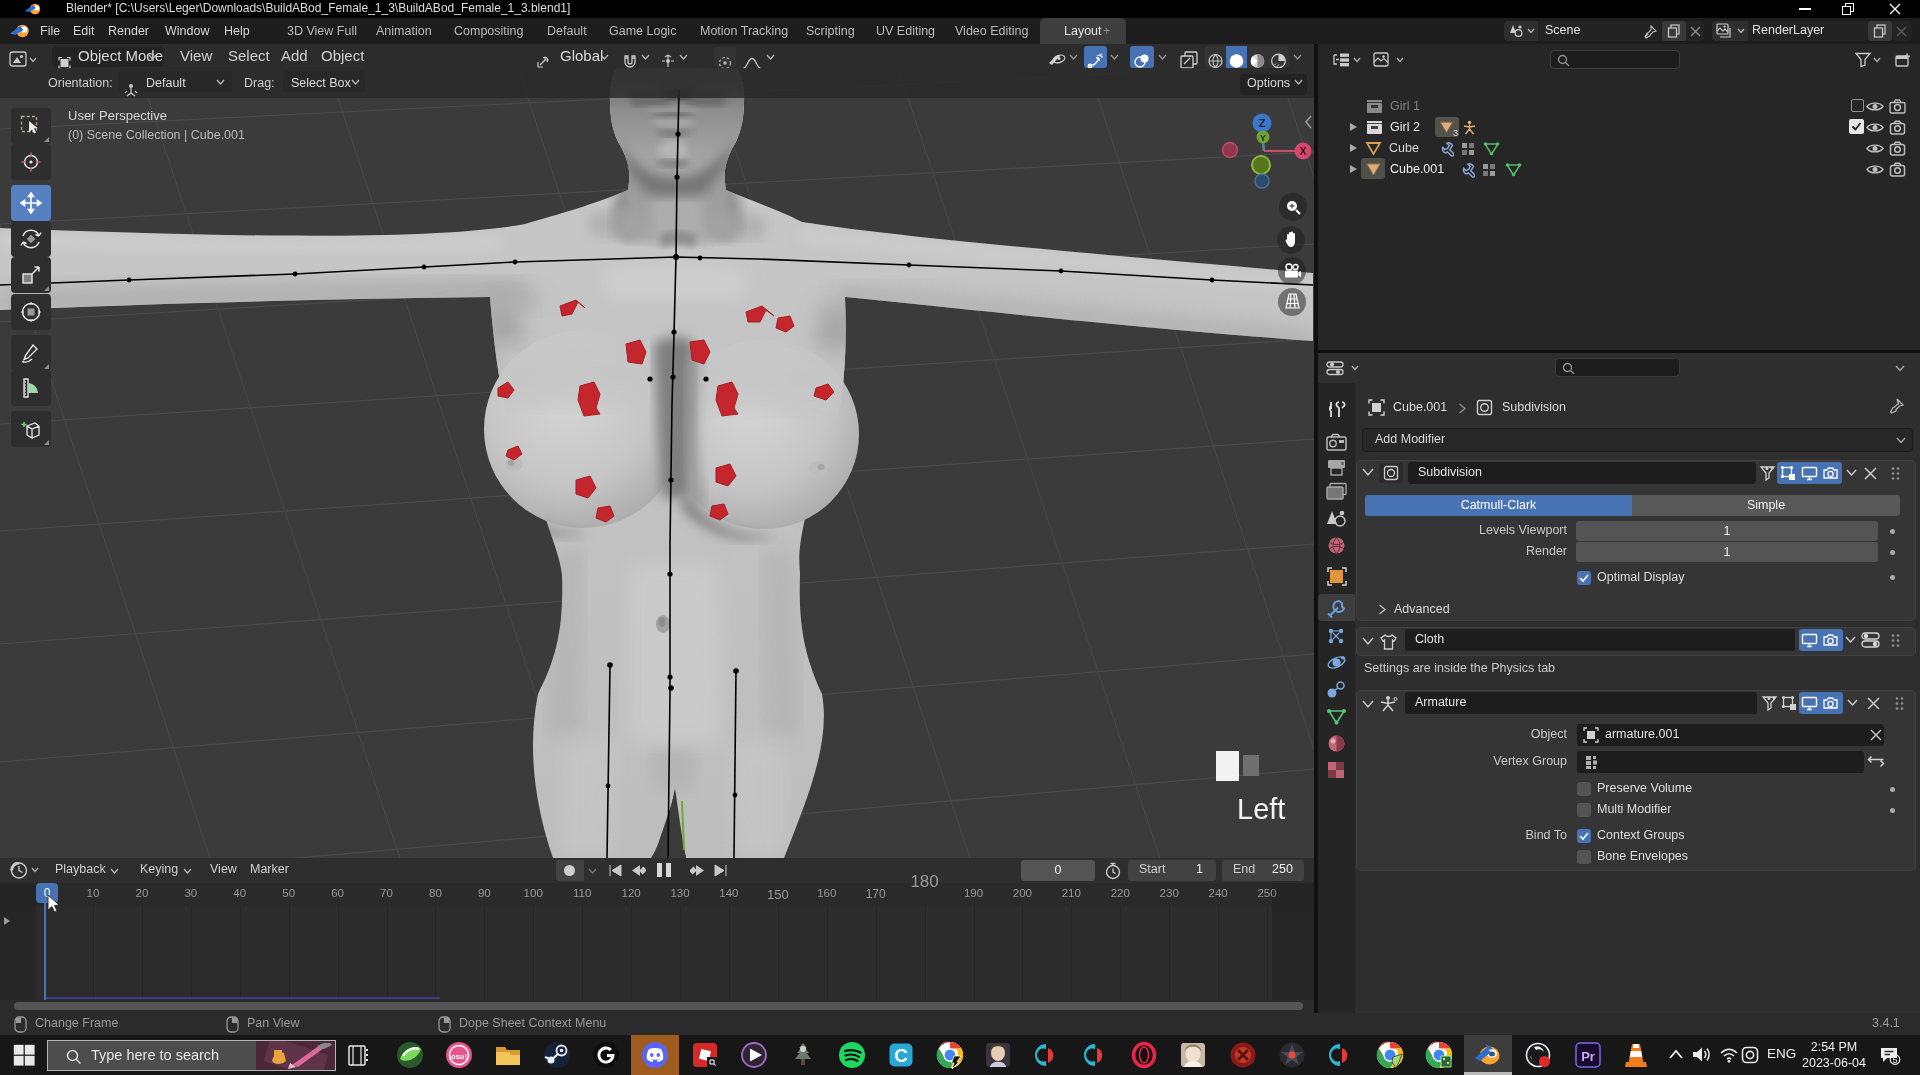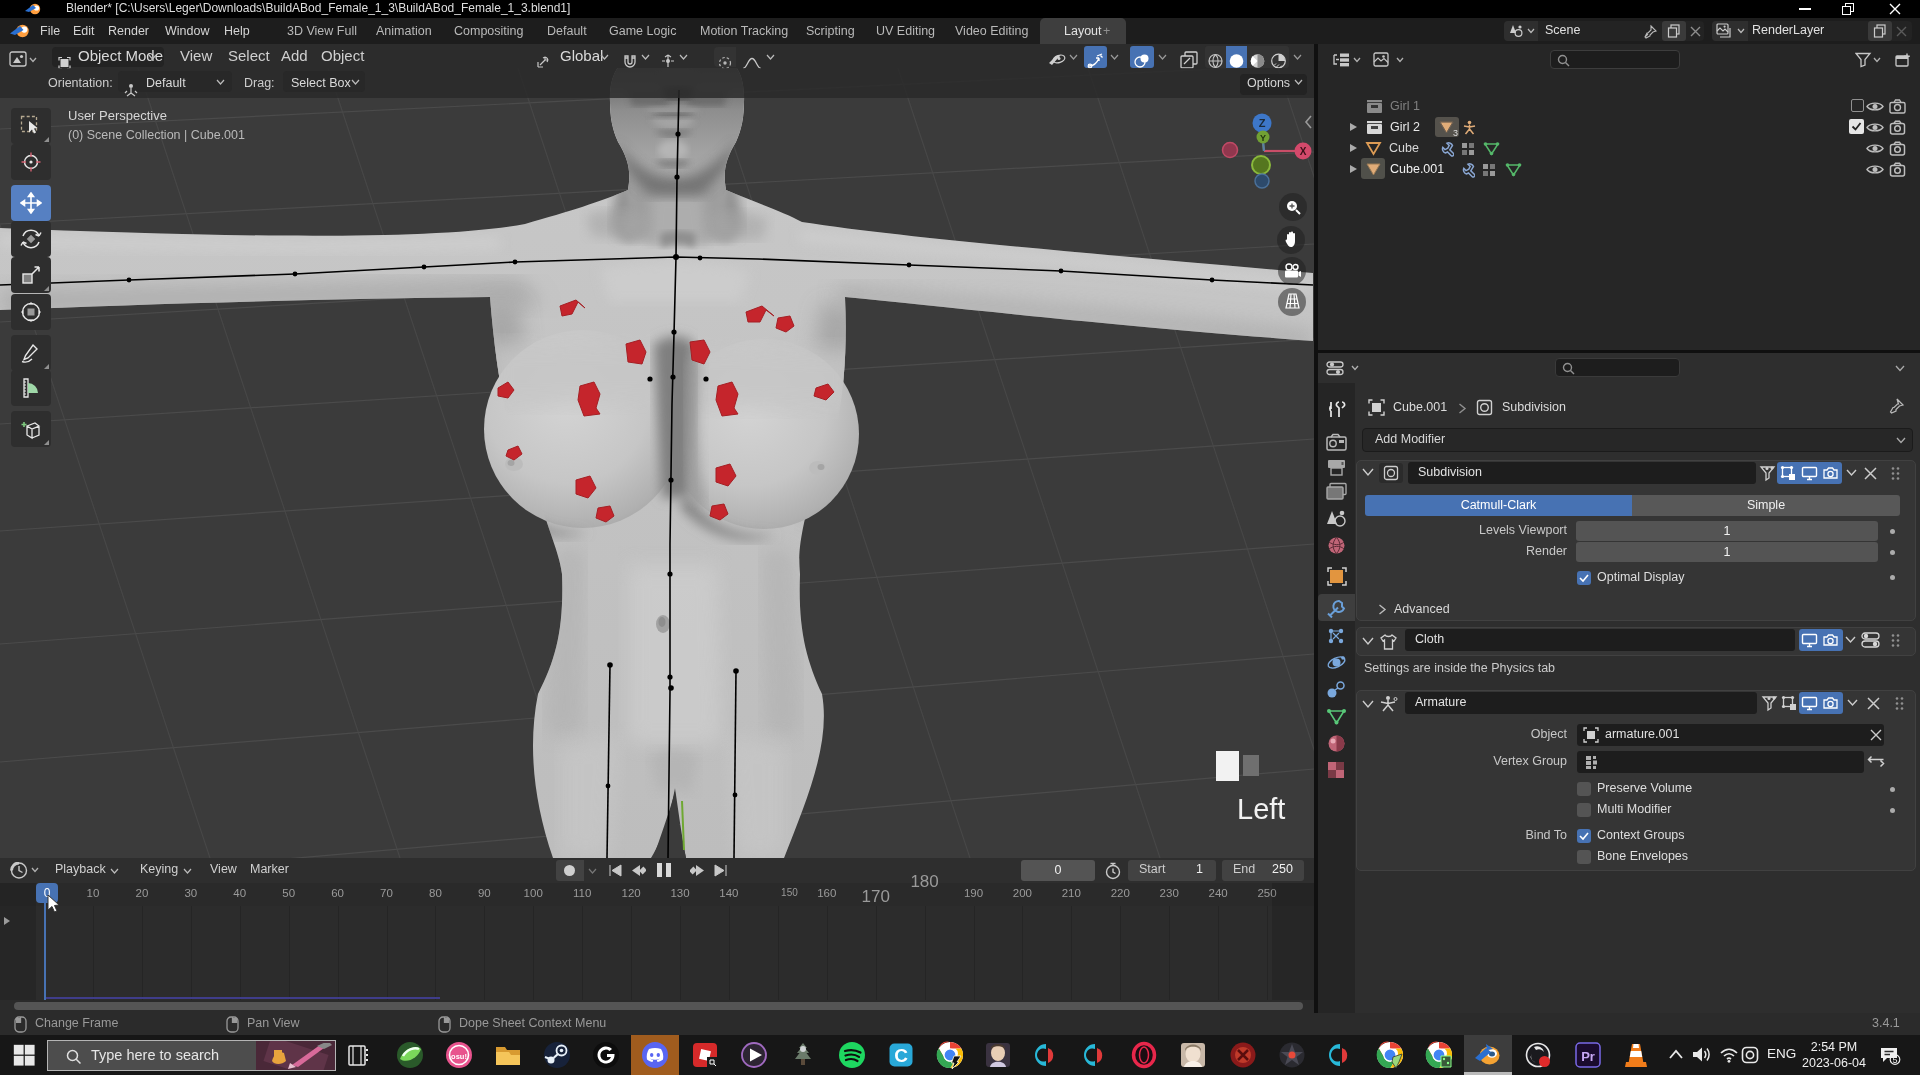--- a/index.html
+++ b/index.html
@@ -1097,23 +1097,23 @@
         <div class="abs" style="left:268.7px;top:29px;width:40px;text-align:center;color:#9a9a9a;font-size:11.5px">50</div>
         <div class="abs" style="left:317.6px;top:29px;width:40px;text-align:center;color:#9a9a9a;font-size:11.5px">60</div>
         <div class="abs" style="left:366.5px;top:29px;width:40px;text-align:center;color:#9a9a9a;font-size:11.5px">70</div>
         <div class="abs" style="left:415.4px;top:29px;width:40px;text-align:center;color:#9a9a9a;font-size:11.5px">80</div>
         <div class="abs" style="left:464.3px;top:29px;width:40px;text-align:center;color:#9a9a9a;font-size:11.5px">90</div>
         <div class="abs" style="left:513.2px;top:29px;width:40px;text-align:center;color:#9a9a9a;font-size:11.5px">100</div>
         <div class="abs" style="left:562.2px;top:29px;width:40px;text-align:center;color:#9a9a9a;font-size:11.5px">110</div>
         <div class="abs" style="left:611.1px;top:29px;width:40px;text-align:center;color:#9a9a9a;font-size:11.5px">120</div>
         <div class="abs" style="left:660.0px;top:29px;width:40px;text-align:center;color:#9a9a9a;font-size:11.5px">130</div>
         <div class="abs" style="left:708.9px;top:29px;width:40px;text-align:center;color:#9a9a9a;font-size:11.5px">140</div>
-        <div class="abs" style="left:757.8px;top:29px;width:40px;text-align:right;color:#9a9a9a;font-size:10px">150</div>
+        <div class="abs" style="left:757.8px;top:29px;width:40px;text-align:center;color:#9a9a9a;font-size:13px">150</div>
         <div class="abs" style="left:806.8px;top:29px;width:40px;text-align:center;color:#9a9a9a;font-size:11.5px">160</div>
-        <div class="abs" style="left:855.7px;top:29px;width:40px;text-align:center;color:#9a9a9a;font-size:17px">170</div>
+        <div class="abs" style="left:855.7px;top:29px;width:40px;text-align:center;color:#9a9a9a;font-size:12px">170</div>
         <div class="abs" style="left:904.6px;top:14px;width:40px;text-align:center;color:#9a9a9a;font-size:17px">180</div>
         <div class="abs" style="left:953.5px;top:29px;width:40px;text-align:center;color:#9a9a9a;font-size:11.5px">190</div>
         <div class="abs" style="left:1002.4px;top:29px;width:40px;text-align:center;color:#9a9a9a;font-size:11.5px">200</div>
         <div class="abs" style="left:1051.3px;top:29px;width:40px;text-align:center;color:#9a9a9a;font-size:11.5px">210</div>
         <div class="abs" style="left:1100.3px;top:29px;width:40px;text-align:center;color:#9a9a9a;font-size:11.5px">220</div>
         <div class="abs" style="left:1149.2px;top:29px;width:40px;text-align:center;color:#9a9a9a;font-size:11.5px">230</div>
         <div class="abs" style="left:1198.1px;top:29px;width:40px;text-align:center;color:#9a9a9a;font-size:11.5px">240</div>
         <div class="abs" style="left:1247.0px;top:29px;width:40px;text-align:center;color:#9a9a9a;font-size:11.5px">250</div>
       </div>
     <div class="abs" style="left:0;top:25px;width:36px;height:117px;background:rgba(0,0,0,0.12)"></div>

